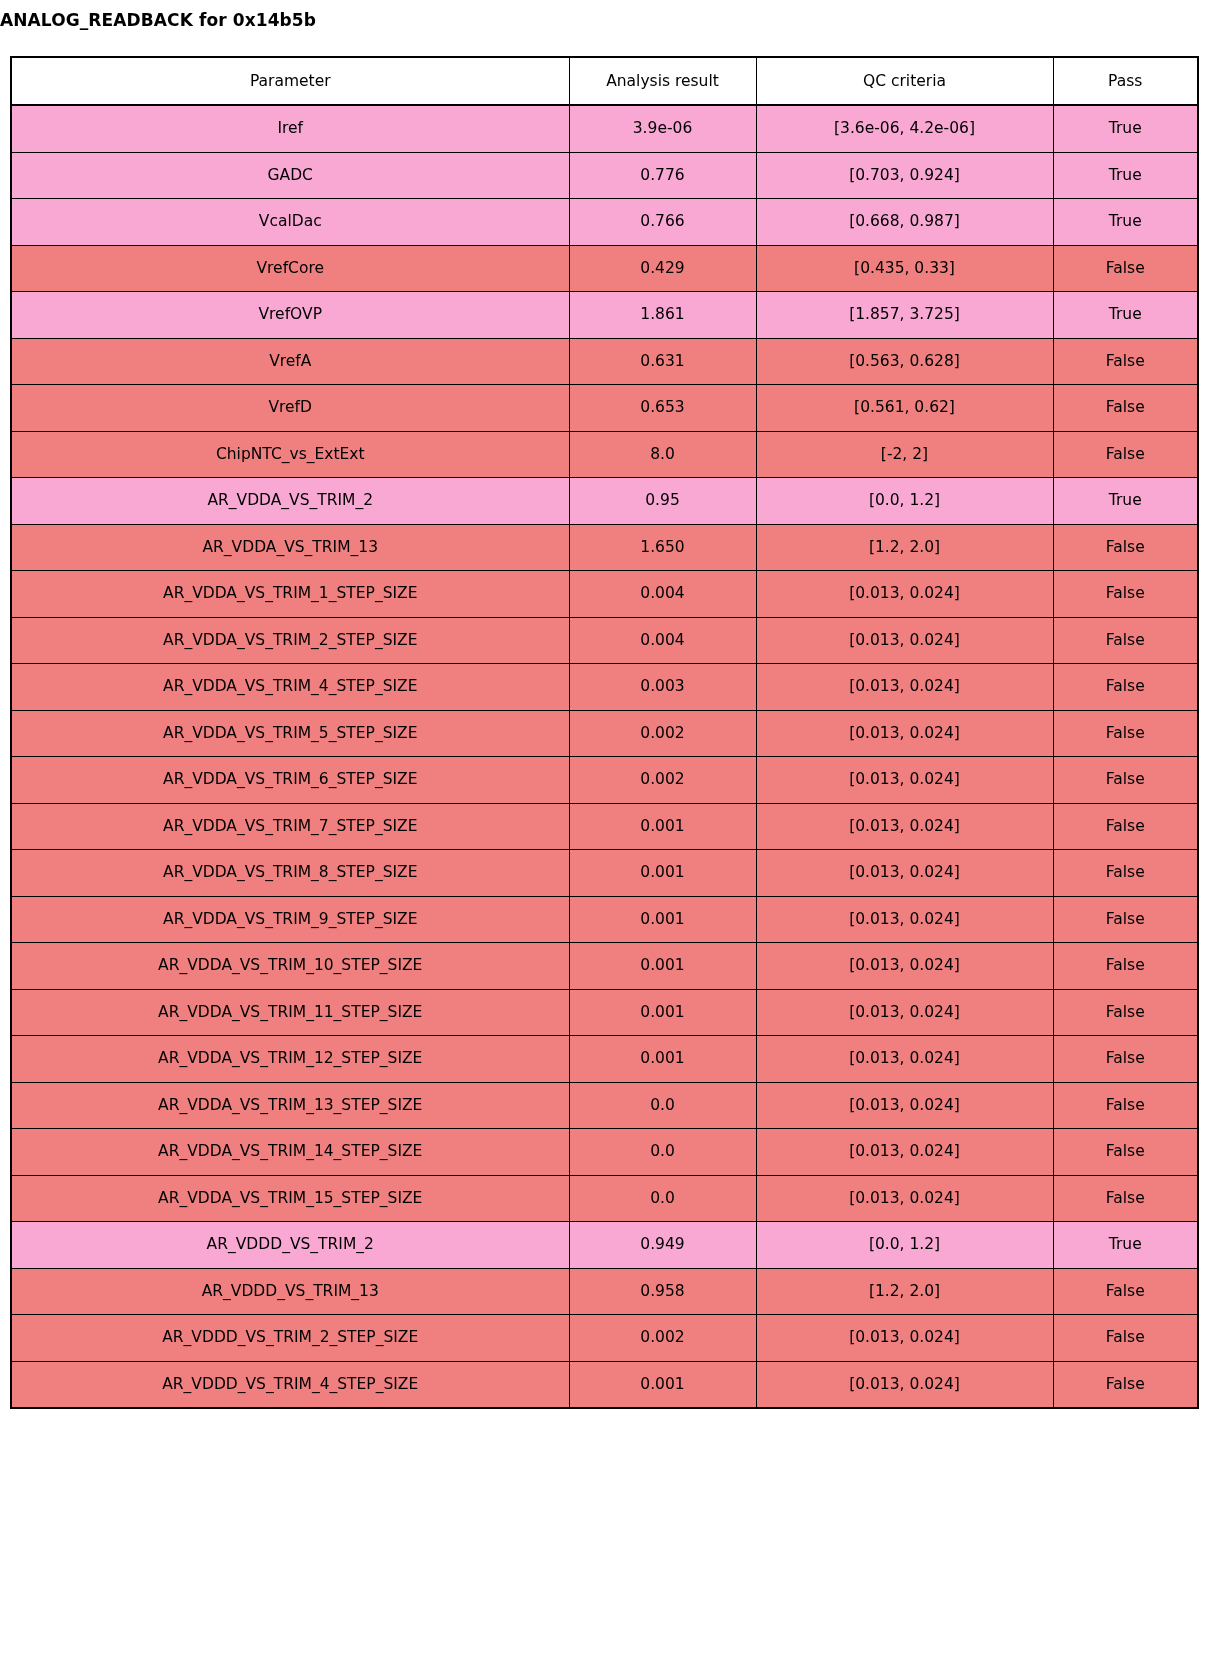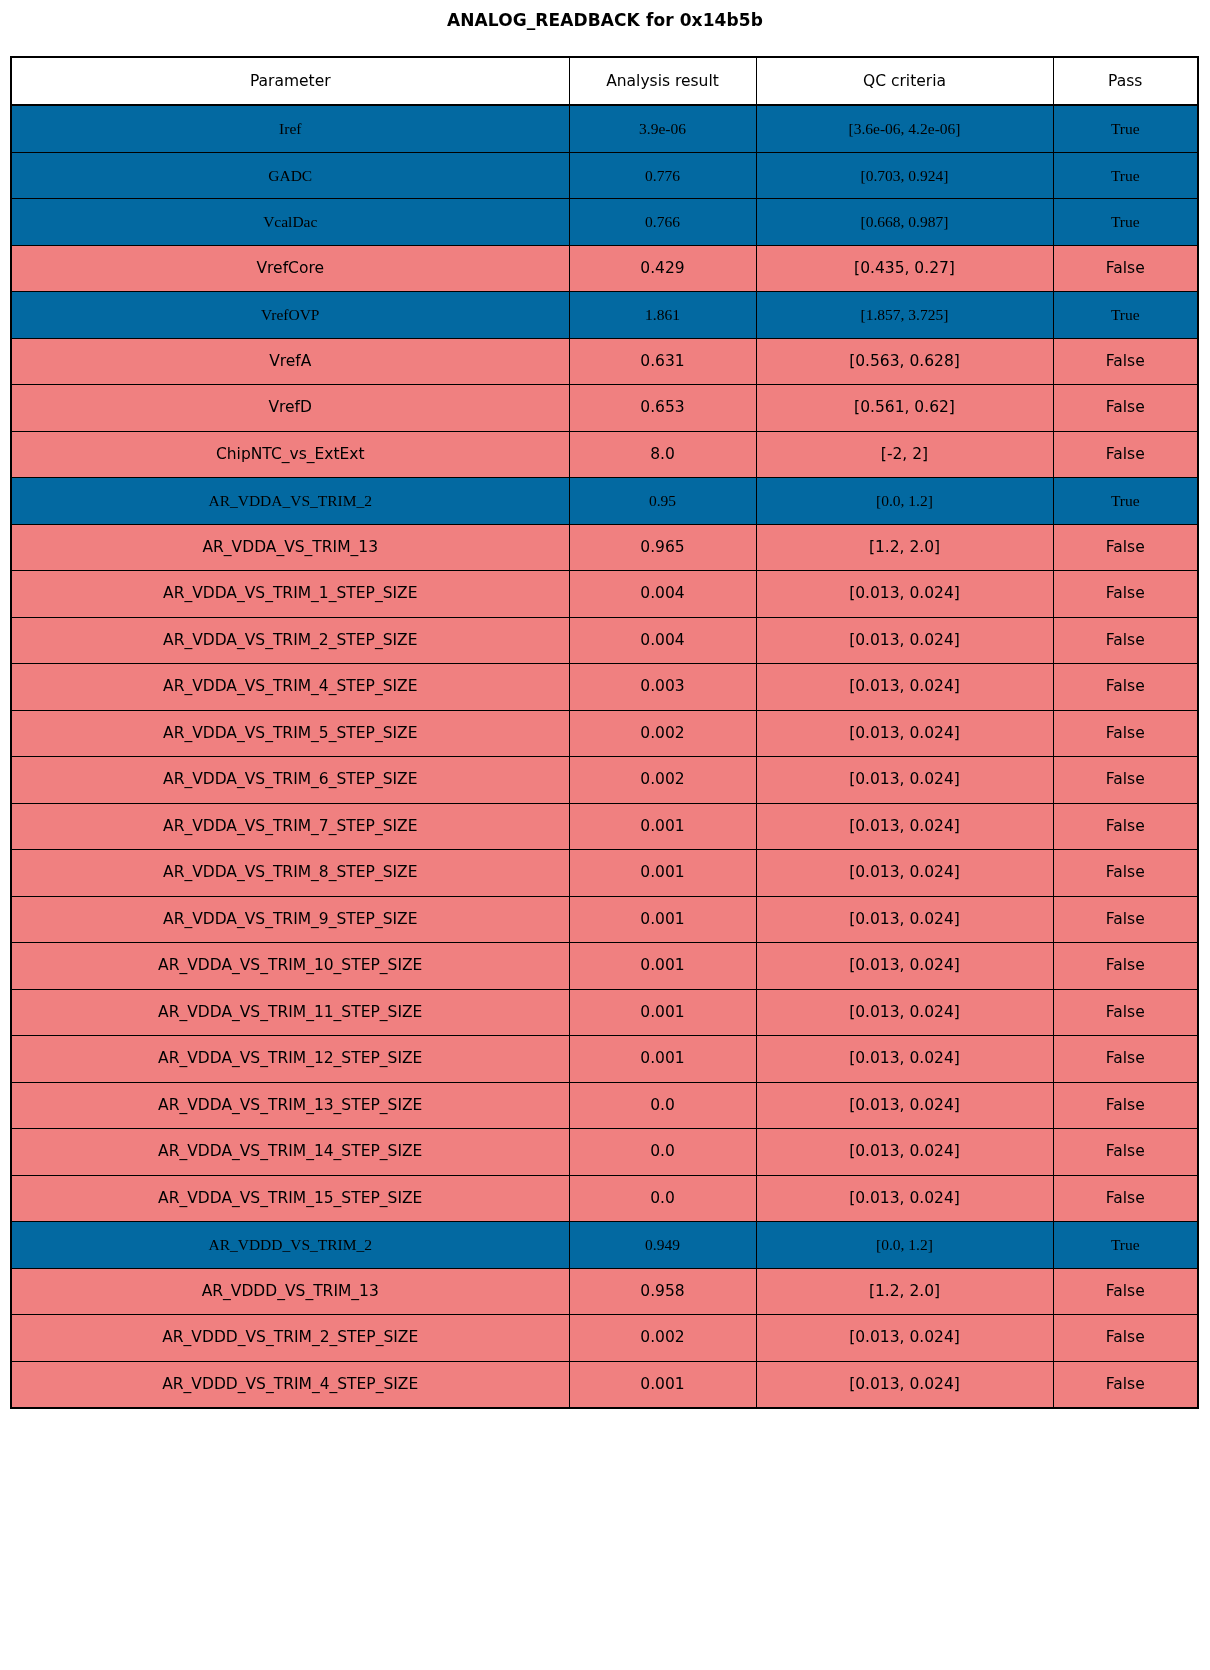--- a/index.html
+++ b/index.html
@@ -14,21 +14,21 @@
     color: #000000;
     overflow: hidden;
   }
   .page {
     position: relative;
     width: 1210px;
     height: 1670px;
     box-sizing: border-box;
   }
   .title {
-    text-align: center;
+    text-align: left;
     font-size: 17px;
     font-weight: bold;
     font-family: "DejaVu Sans", sans-serif;
     letter-spacing: 0.1px;
     padding-top: 9px;
     line-height: 22px;
     color: #000000;
   }
   .table-wrap {
     position: absolute;
@@ -58,21 +58,21 @@
     line-height: 19px;
     color: #000000;
     overflow: hidden;
     white-space: nowrap;
   }
   table.qc thead th {
     background: #ffffff;
     height: 46px;
     border-bottom: 2px solid #000000;
   }
-  tr.pass-true  > td { background: #0369a1; font-family: Liberation Serif, serif; }
+  tr.pass-true  > td { background: #f9a8d4; }
   tr.pass-false > td { background: #f08080; }
 </style>
 </head>
 <body>
 
 <div class="page">
 
   <div class="title">ANALOG_READBACK for 0x14b5b</div>
 
   <div class="table-wrap">
@@ -106,21 +106,21 @@
           </tr>
           <tr class="pass-true">
             <td>VcalDac</td>
             <td>0.766</td>
             <td>[0.668, 0.987]</td>
             <td>True</td>
           </tr>
           <tr class="pass-false">
             <td>VrefCore</td>
             <td>0.429</td>
-            <td>[0.435, 0.27]</td>
+            <td>[0.435, 0.33]</td>
             <td>False</td>
           </tr>
           <tr class="pass-true">
             <td>VrefOVP</td>
             <td>1.861</td>
             <td>[1.857, 3.725]</td>
             <td>True</td>
           </tr>
           <tr class="pass-false">
             <td>VrefA</td>
@@ -141,21 +141,21 @@
             <td>False</td>
           </tr>
           <tr class="pass-true">
             <td>AR_VDDA_VS_TRIM_2</td>
             <td>0.95</td>
             <td>[0.0, 1.2]</td>
             <td>True</td>
           </tr>
           <tr class="pass-false">
             <td>AR_VDDA_VS_TRIM_13</td>
-            <td>0.965</td>
+            <td>1.650</td>
             <td>[1.2, 2.0]</td>
             <td>False</td>
           </tr>
           <tr class="pass-false">
             <td>AR_VDDA_VS_TRIM_1_STEP_SIZE</td>
             <td>0.004</td>
             <td>[0.013, 0.024]</td>
             <td>False</td>
           </tr>
           <tr class="pass-false">

